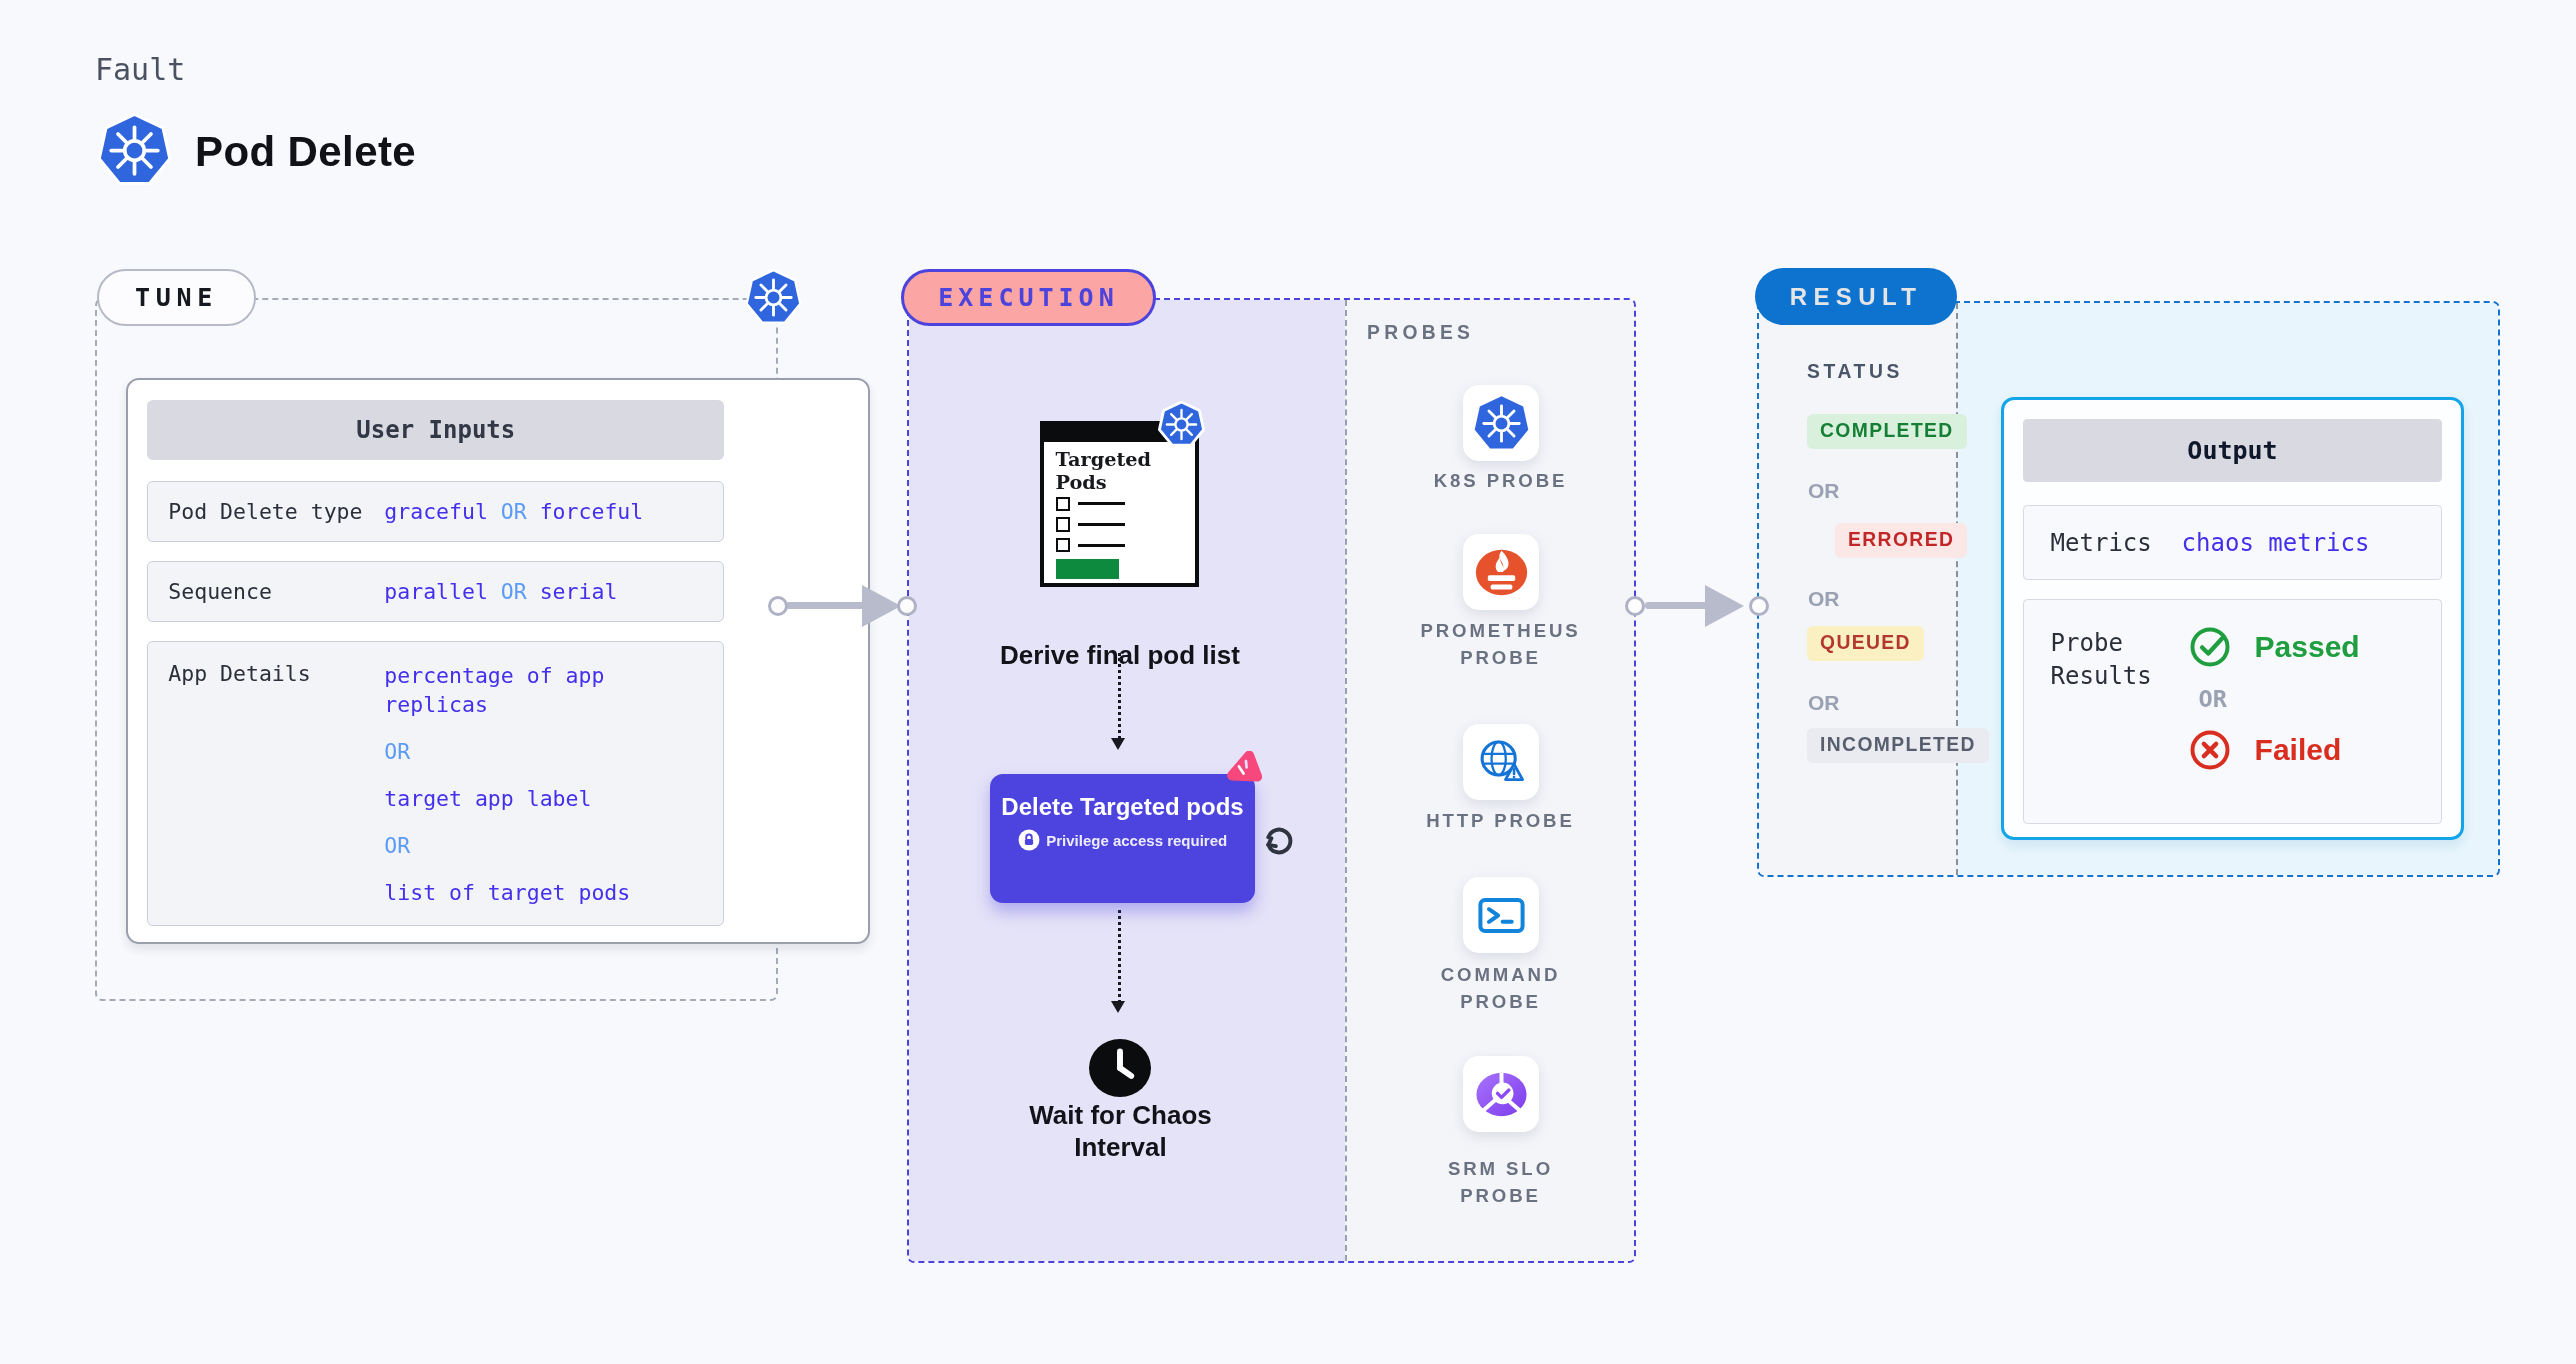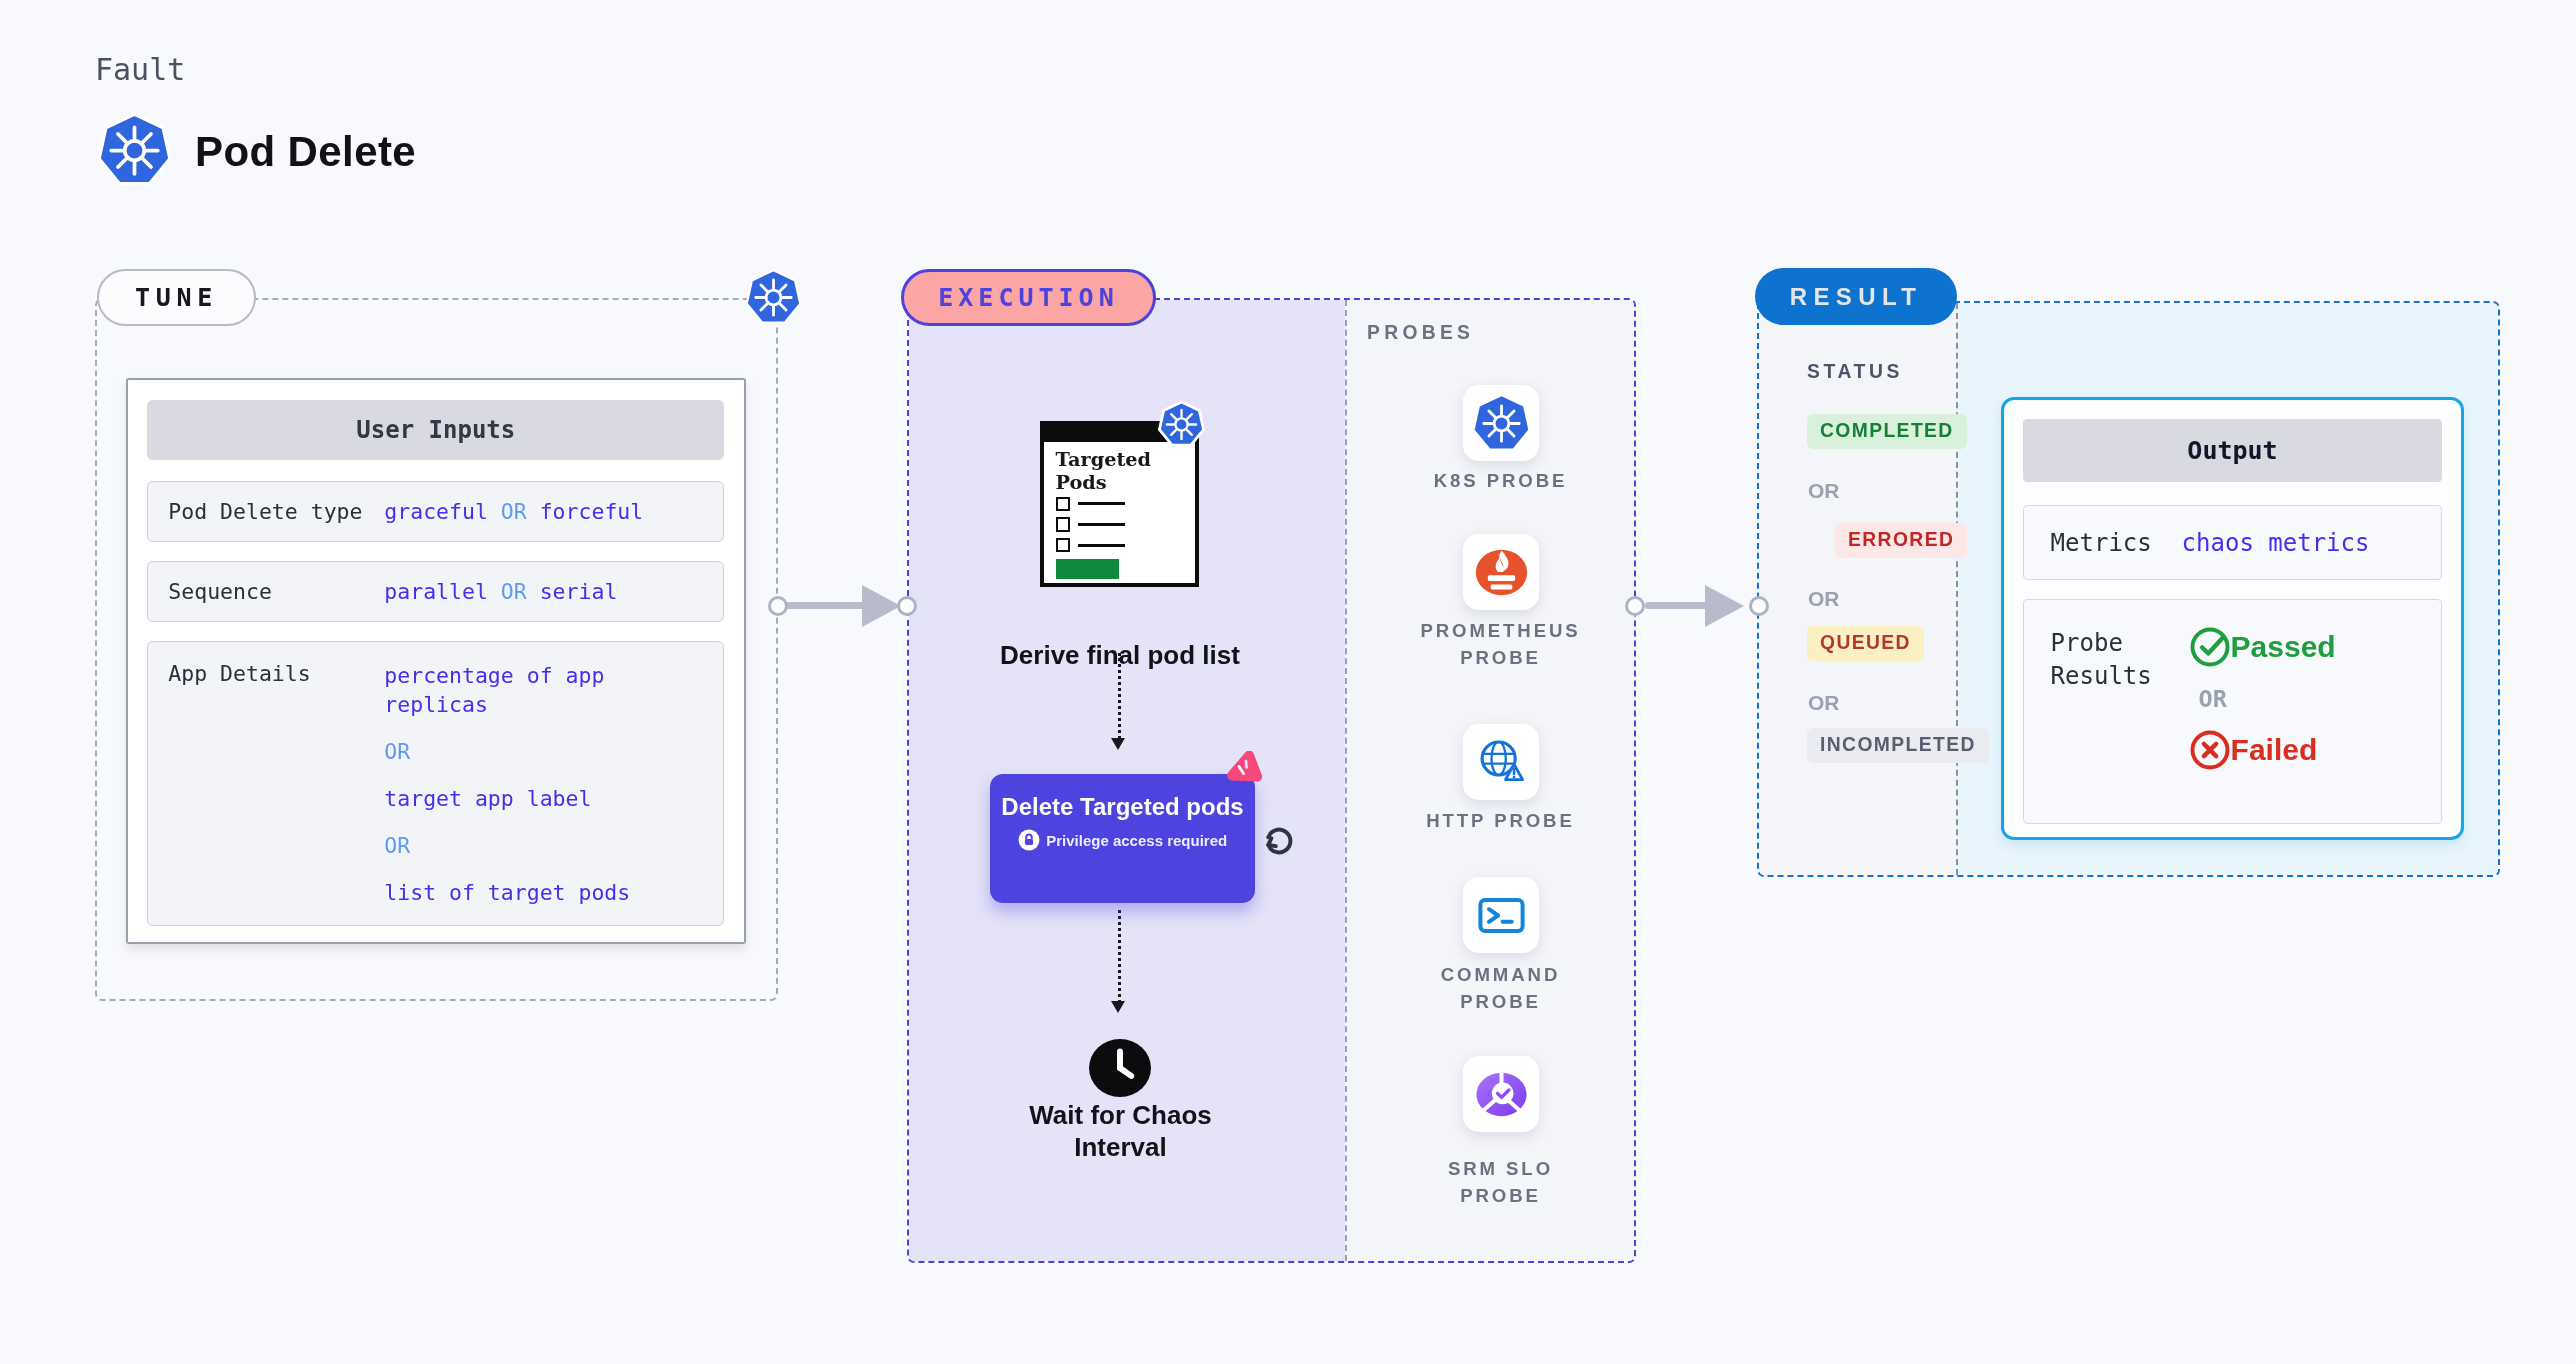--- a/index.html
+++ b/index.html
@@ -23,21 +23,21 @@
   .dot-head { width:0; height:0; border-left:7.9px solid transparent; border-right:7.9px solid transparent; border-top:12px solid #17191E; }
   .icon-card { width:76px; height:76px; background:#FFFFFF; border-radius:15.8px; box-shadow:0 4.3px 13px rgba(45,55,90,.12); display:flex; align-items:center; justify-content:center; }
   .icon-card svg { width:57px; height:57px; }
   .probe-label { width:193px; text-align:center; font-size:18.6px; font-weight:700; letter-spacing:2.9px; color:#6A7180; line-height:27px; }
 
   
   .tune-box { left:95px; top:298px; width:683px; height:703px; border:2.1px dashed #A4AAB6; }
   .tune-pill { left:97px; top:269px; width:159px; background:#FCFCFE; border:2.9px solid #B6BAC6; }
   .tune-pill span { font-size:25px; font-weight:700; letter-spacing:5.7px; color:#15181E; }
   .tune-k8s { left:745px; top:269px; width:57px; height:57px; z-index:6; }
-  .ui-card { left:126px; top:378px; width:620px; height:566px; background:#FFFFFF; border:2.9px solid #99A0AC; border-radius:3px; box-shadow:0 5.7px 10px rgba(30,40,70,.10); }
+  .ui-card { left:126px; top:378px; width:744px; height:566px; background:#FFFFFF; border:2.9px solid #99A0AC; border-radius:13px; box-shadow:0 5.7px 10px rgba(30,40,70,.10); }
   .ui-head { left:19.3px; top:20px; width:577px; height:60px; background:#D9D9E2; border-radius:5.7px; display:flex; align-items:center; justify-content:center; font-size:24px; font-weight:600; color:#323845; }
   .ui-row { left:19.3px; width:577px; background:#F3F4F8; border:1.4px solid #CBCED8; border-radius:5.7px; display:flex; }
   .ui-row .lbl { flex:0 0 236px; padding-left:20px; font-size:21.5px; color:#2A2F3A; }
   .row-mid { align-items:center; height:61px; }
   .row1 { top:101px; } .row2 { top:181px; }
   .row3 { top:261px; height:285px; align-items:flex-start; padding-top:18.6px; }
   .val { font-size:21.5px; color:#4430EC; }
   .or-inline { color:#5B9BF5; }
   .opt { line-height:29px; }
   .opt + .opt { margin-top:18px; }
@@ -101,21 +101,21 @@
 
   .out-card { left:2001px; top:397px; width:463px; height:443px; background:#FDFEFF; border:3.6px solid #14A5E8; border-radius:13px; box-shadow:0 5.7px 11.5px rgba(20,120,180,.12); z-index:3; }
   .out-head { left:18.6px; top:18.6px; right:18.6px; height:63px; background:#D9D9E2; border-radius:4.3px; display:flex; align-items:center; justify-content:center; font-size:25px; font-weight:700; color:#0f172a; }
   .out-row { left:18.6px; right:18.6px; background:#F8F9FC; border:1.4px solid #D6D9E2; border-radius:4.3px; }
   .out-metrics { top:105px; height:75px; display:flex; align-items:center; }
   .out-metrics .lbl { padding-left:27px; width:158px; font-size:24px; color:#2A2F3A; }
   .out-metrics .val2 { font-size:24px; color:#4430EC; }
   .out-probe { top:199px; height:225px; }
   .out-probe .lbl { position:absolute; left:27px; top:27px; width:136px; font-size:24px; line-height:33px; color:#2A2F3A; }
   .pr-col { position:absolute; left:165px; top:26px; }
-  .pr-line { display:flex; align-items:center; gap:0; }
+  .pr-line { display:flex; align-items:center; gap:24px; }
   .pr-line svg { width:42px; height:42px; }
   .passed { font-size:30px; font-weight:800; color:#1E9E3E; }
   .failed { font-size:30px; font-weight:800; color:#D92D20; }
   .pr-or { margin:17px 0 15.8px 10px; font-size:23.6px; font-weight:700; color:#9AA1B2; }
 </style>
 </head>
 <body>
 
 <div class="abs eyebrow mono">Fault</div>
 <svg class="abs hdr-k8s" viewBox="0 0 100 100">

